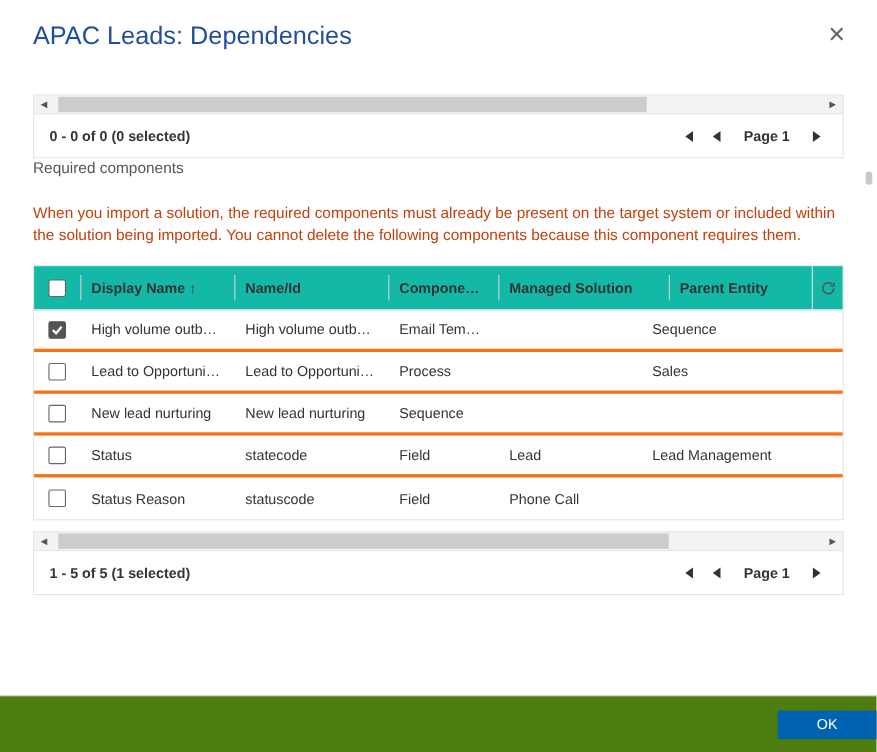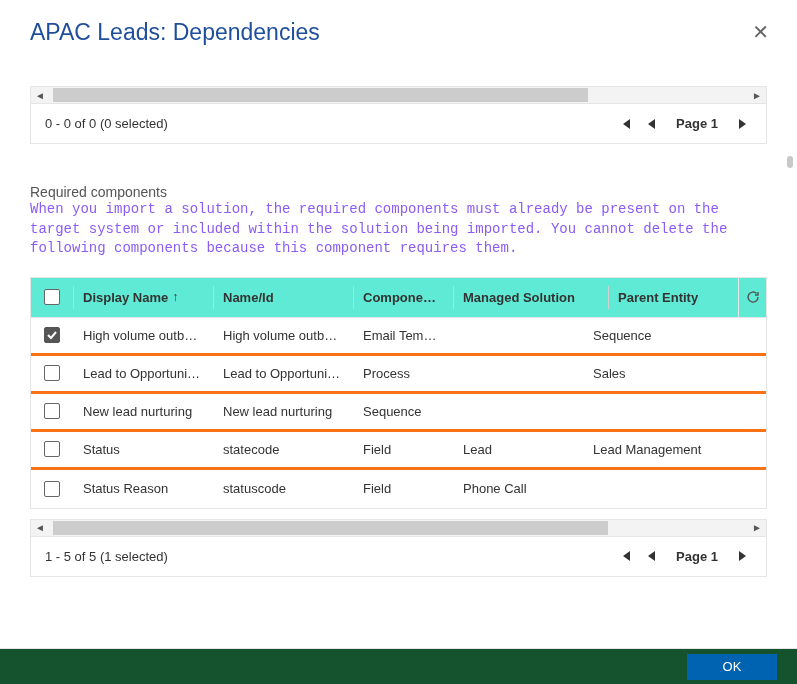--- a/index.html
+++ b/index.html
@@ -12,51 +12,51 @@
   .outer-scroll { position:absolute; right:4px; top:0; width:8px; height:100%; }
   .outer-thumb { position:absolute; right:0; top:100px; width:6px; height:12px; background:#c8c8c8; border-radius:3px; }
 
   .section-top { margin-top:30px; }
   .hscroll-track { height:18px; background:#f3f3f3; position:relative; border:1px solid #e5e5e5; display:flex; align-items:center; }
   .hscroll-thumb { position:absolute; left:22px; top:1px; width:535px; height:14px; background:#ccc; }
   .hscroll-arrow { width:18px; text-align:center; font-size:10px; color:#555; z-index:2; cursor:pointer; }
   .hscroll-arrow.right { margin-left:auto; }
 
   .pager { display:flex; align-items:center; border:1px solid #e5e5e5; border-top:none; height:40px; padding:0 14px; font-size:13px; color:#333; }
-  .pager-status { font-weight:400; }
+  .pager-status { font-weight:700; }
   .pager-controls { margin-left:auto; display:flex; align-items:center; gap:6px; }
   .pager-icon { cursor:pointer; padding:2px 4px; display:inline-flex; }
   .pager-label { font-weight:600; padding:0 10px; }
 
-  .section-heading { margin-top:40px; font-size:14px; color:#555; }
-  .section-desc { margin-top:0; font-size:14px; color:#8b5cf6; line-height:1.4;font-family:Liberation Mono, monospace; }
+  .section-heading { font-size:14px; color:#555; }
+  .section-desc { margin-top:24px; font-size:14px; color:#c2410c; line-height:1.4; }
 
   .grid { margin-top:18px; border:1px solid #e5e5e5; }
-  .grid-header { display:flex; height:40px; align-items:stretch; background:#5eead4; border-bottom:1px solid #e5e5e5; font-weight:600; font-size:13px; color:#333; }
+  .grid-header { display:flex; height:40px; align-items:stretch; background:#14b8a6; border-bottom:1px solid #e5e5e5; font-weight:600; font-size:13px; color:#333; }
   .col-check { width:42px; display:flex; align-items:center; justify-content:center; }
   .col { display:flex; align-items:center; padding:0 10px; position:relative; }
   .col.sep::before { content:""; position:absolute; left:0; top:8px; bottom:8px; width:1px; background:#d0d0d0; }
   .c-display { width:140px; }
   .c-name { width:140px; }
   .c-type { width:100px; }
   .c-parent { width:130px; }
   .c-solution { flex:1; }
   .col-refresh { width:28px; display:flex; align-items:center; justify-content:center; border-left:1px solid #e5e5e5; cursor:pointer; }
   .sort-arrow { font-size:12px; margin-left:4px; }
 
   .grid-row { display:flex; height:38px; align-items:center; border-bottom:3px solid #f97316; font-size:13px; color:#333; }
   .grid-row:last-child { border-bottom:none; }
   .cell { padding:0 10px; white-space:nowrap; overflow:hidden; text-overflow:ellipsis; }
 
   .chk { width:16px; height:16px; border:1px solid #666; border-radius:2px; display:inline-flex; align-items:center; justify-content:center; background:#fff; cursor:pointer; }
   .chk.checked { background:#555; border-color:#555; }
   .chk.checked svg { display:block; }
   .chk svg { display:none; }
 
-  .footer { position:absolute; bottom:0; left:0; right:0; height:36px; border-top:1px solid #e5e5e5; display:flex; align-items:center; justify-content:flex-end; padding-right:20px; background:#14532d; }
+  .footer { position:absolute; bottom:0; left:0; right:0; height:52px; border-top:1px solid #e5e5e5; display:flex; align-items:center; justify-content:flex-end; background:#4d7c0f; }
   .btn-ok { background:#0063b1; color:#fff; border:none; width:90px; height:26px; font-size:13px; cursor:pointer; }
 
   .ellipsis { white-space:nowrap; overflow:hidden; text-overflow:ellipsis; }
 </style>
 </head>
 <body>
 
 <div class="dialog">
 
   <div class="header">

